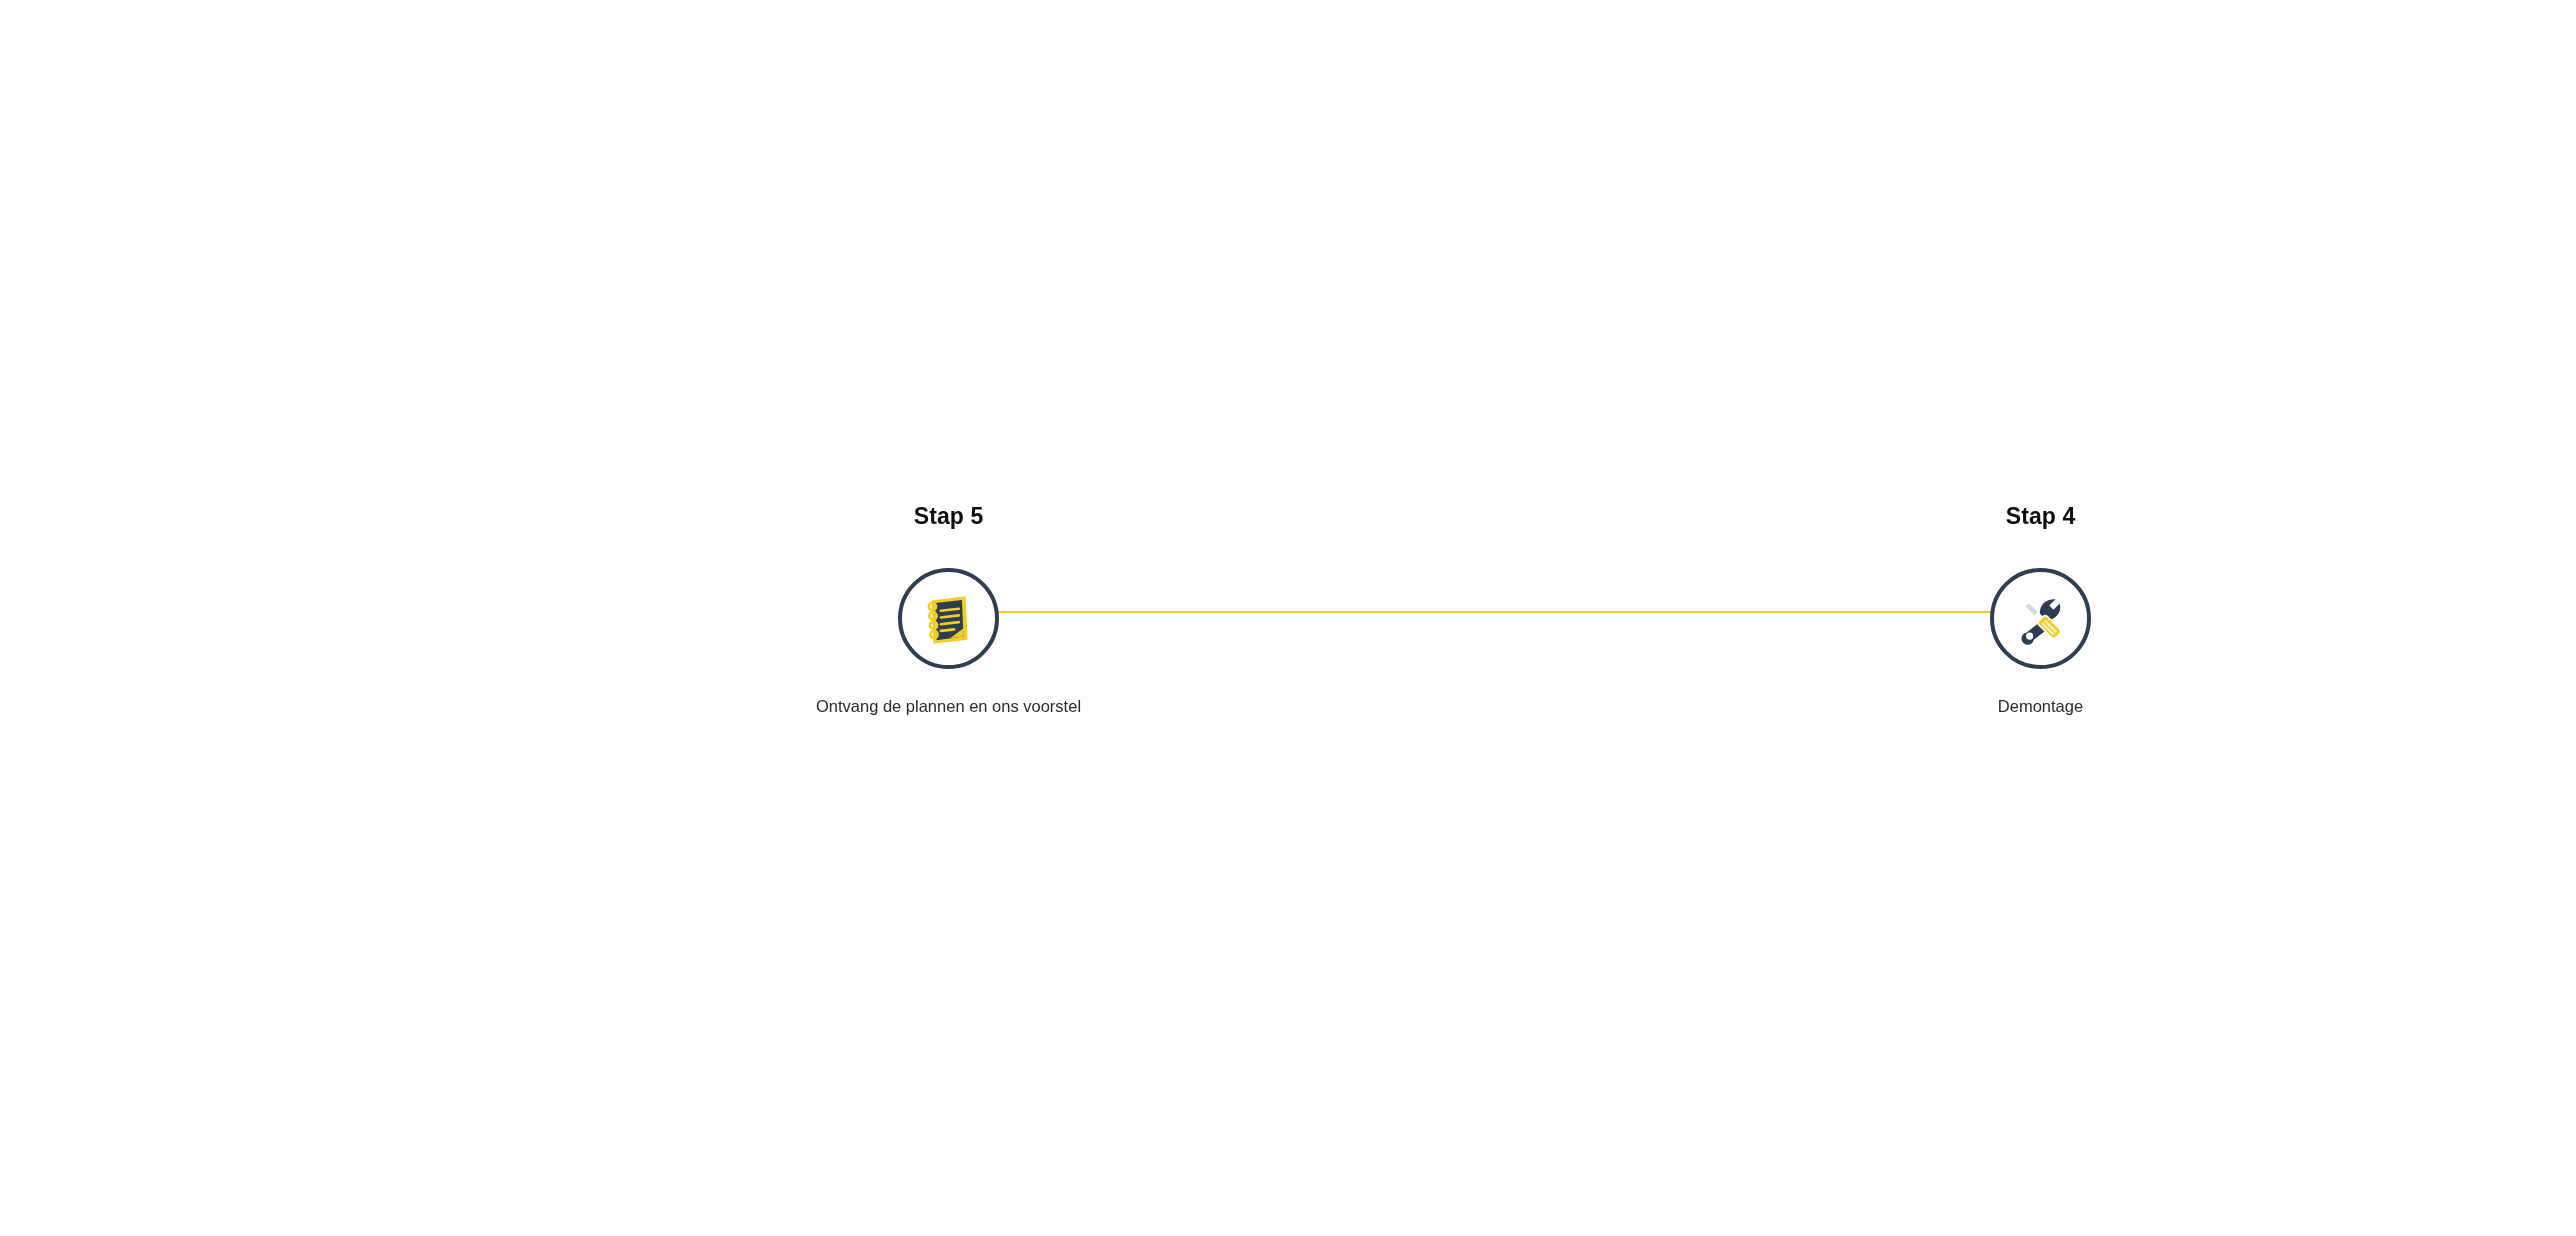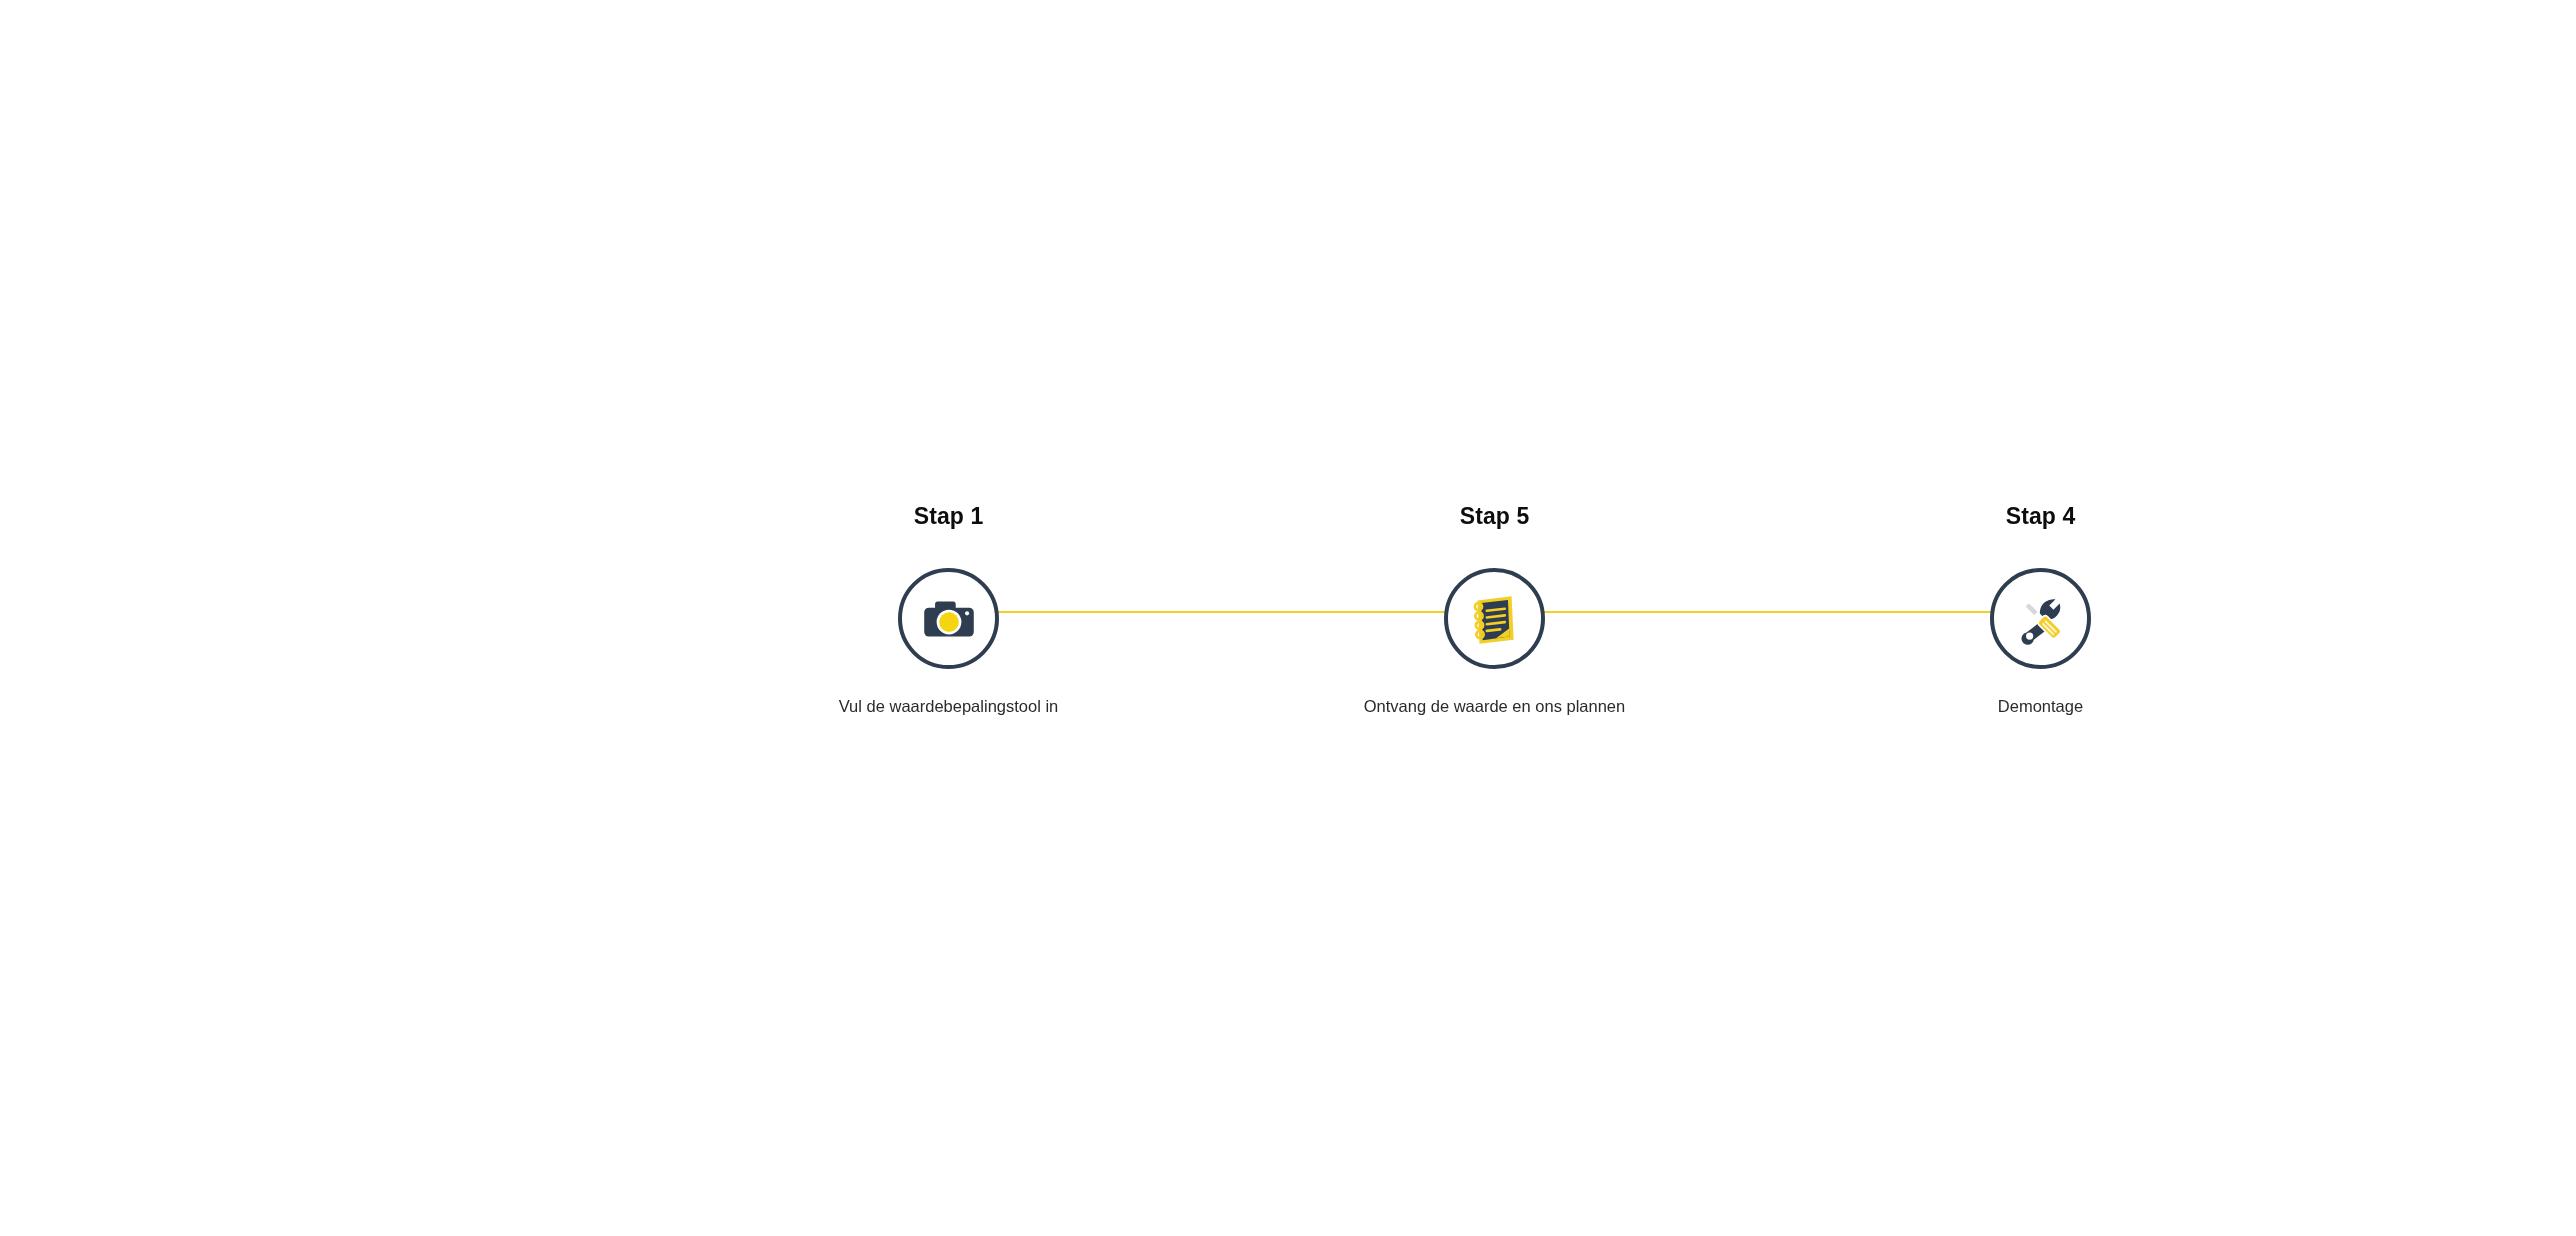--- a/index.html
+++ b/index.html
@@ -89,35 +89,20 @@
 </style>
 </head>
 <body>
 
 <div id="stepper">
 
   <div id="connector"></div>
 
   <div id="steps">
 
-    <div class="step">
-      <div class="step-title">Stap 1</div>
-      <div class="step-circle">
-        <span>
-          <svg width="64" height="64" viewBox="0 0 124 124">
-            <path d="M40 28 h30 a5 5 0 0 1 5 5 v9 h-40 v-9 a5 5 0 0 1 5 -5 z" fill="#2E3D4F"></path>
-            <rect x="14" y="40" width="96" height="56" rx="9" fill="#2E3D4F"></rect>
-            <circle cx="62" cy="68" r="24" fill="#ffffff"></circle>
-            <circle cx="62" cy="68" r="19" fill="#F5D511"></circle>
-            <circle cx="97" cy="51" r="4" fill="#ffffff"></circle>
-          </svg>
-        </span>
-      </div>
-      <div class="step-desc">Vul de waardebepalingstool in</div>
-    </div>
 
     <div class="step">
       <div class="step-title">Stap 5</div>
       <div class="step-circle">
         <span>
           <svg width="61" height="61" viewBox="0 0 118 118">
 
             <path d="M26 24 L92 16 L96 100 L30 108 Z" fill="#F2CE26"></path>
 
             <path d="M33 29 L85 23 L88 94 L36 101 Z" fill="#2E3D4F"></path>
@@ -129,21 +114,21 @@
             <path d="M44 70 L79 66" stroke="#F2CE26" stroke-width="5" fill="none" stroke-linecap="round"></path>
             <path d="M44 83 L70 80" stroke="#F2CE26" stroke-width="5" fill="none" stroke-linecap="round"></path>
 
             <circle cx="28" cy="36" r="7" fill="none" stroke="#F2CE26" stroke-width="5"></circle>
             <circle cx="29" cy="54" r="7" fill="none" stroke="#F2CE26" stroke-width="5"></circle>
             <circle cx="30" cy="72" r="7" fill="none" stroke="#F2CE26" stroke-width="5"></circle>
             <circle cx="31" cy="90" r="7" fill="none" stroke="#F2CE26" stroke-width="5"></circle>
           </svg>
         </span>
       </div>
-      <div class="step-desc">Ontvang de waarde en ons plannen</div>
+      <div class="step-desc">Ontvang de plannen en ons voorstel</div>
     </div>
 
 
     <div class="step">
       <div class="step-title">Stap 4</div>
       <div class="step-circle">
         <span>
           <svg width="61" height="61" viewBox="0 0 118 118">
 
             <g>

